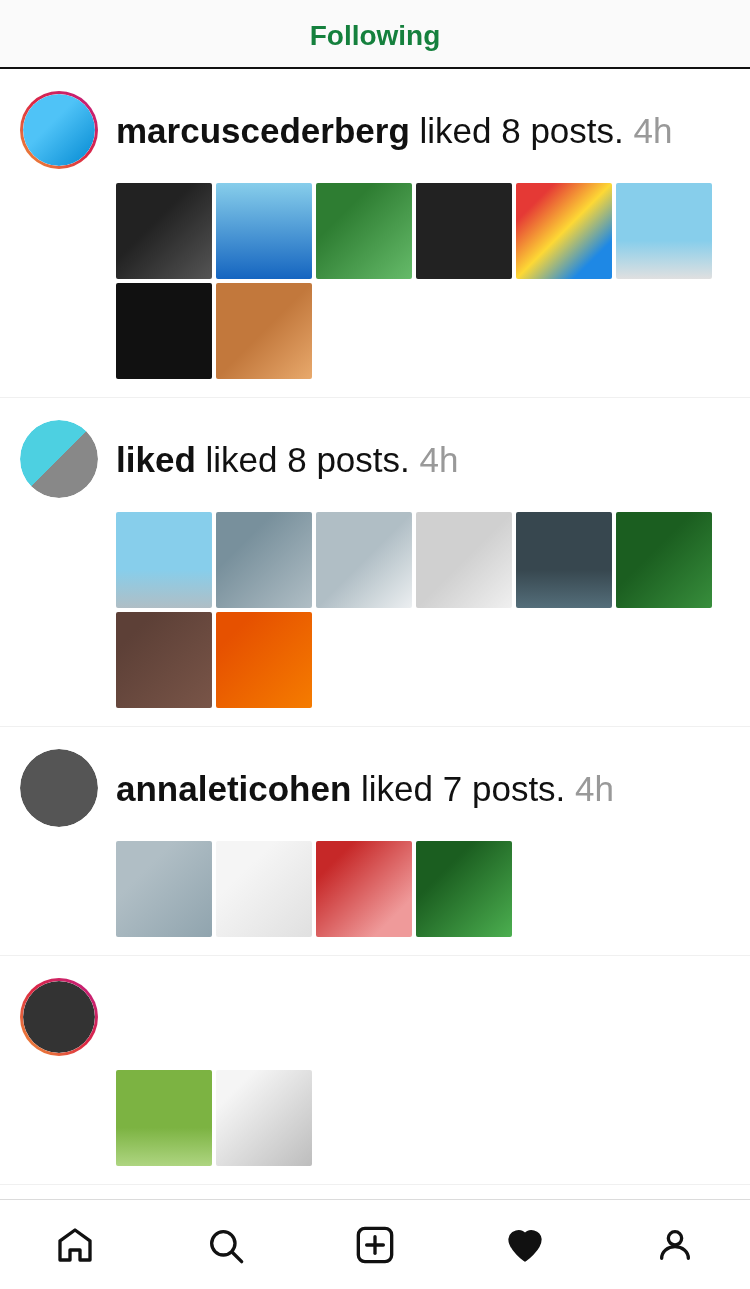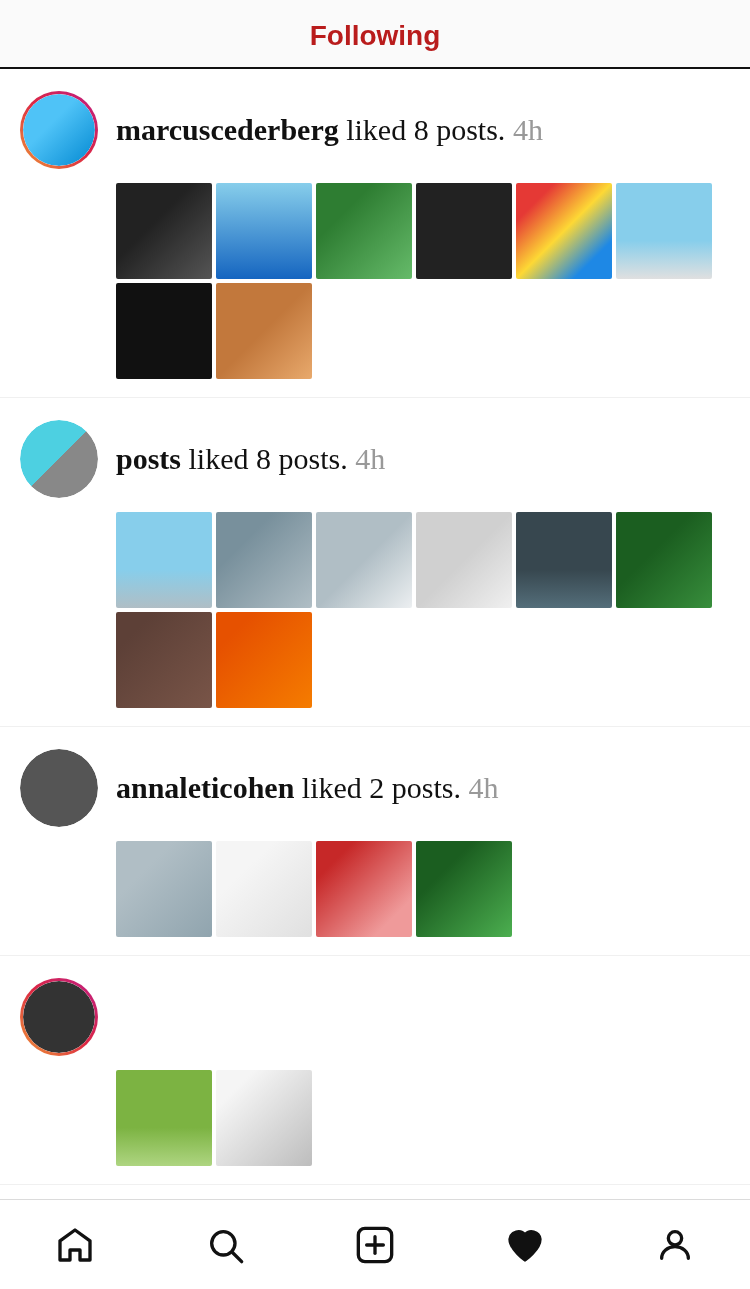--- a/index.html
+++ b/index.html
@@ -22,21 +22,21 @@
       flex: 1;
       text-align: center;
       padding: 20px 0 16px;
       font-size: 28px;
       font-weight: 400;
       color: #999;
       cursor: pointer;
       position: relative;
     }
     .tab.active {
-      color: #b91c1c;
+      color: #15803d;
       font-weight: 600;
     }
     .tab.active::after {
       content: '';
       position: absolute;
       bottom: -1px;
       left: 0;
       right: 0;
       height: 2px;
       background: #111;
@@ -90,24 +90,23 @@
     }
 
     
     .av-marcus { background: linear-gradient(135deg, #4fc3f7 40%, #0288d1 100%); }
     .av-moksva { background: linear-gradient(135deg, #4dd0e1 50%, #888 50%); }
     .av-anna { background: #555; }
     .av-matt { background: #333; }
     .av-partial { background: #aaa; }
 
     .activity-meta {
-      font-size: 30px;
+      font-size: 35px;
       line-height: 1.4;
       color: #111;
-      font-family: Liberation Serif, serif;
     }
     .activity-meta .username {
       font-weight: 700;
     }
     .activity-meta .action {
       color: #111;
     }
     .activity-meta .time {
       color: #999;
     }
@@ -231,41 +230,41 @@
         <div class="thumb t8"></div>
       </div>
     </div>
     <div class="activity-item">
       <div class="activity-header">
         <div class="avatar-wrap" style="padding: 0px;">
           <div class="avatar-circle av-moksva" style="width: 78px; height: 78px; position: relative;">
             <div class="person-avatar"></div>
           </div>
         </div>
-        <div class="activity-meta"><span class="username">posts</span> <span class="action">liked 8 posts.</span> <span class="time">4h</span></div>
+        <div class="activity-meta"><span class="username">liked</span> <span class="action">liked 8 posts.</span> <span class="time">4h</span></div>
       </div>
       <div class="thumbs-grid">
         <div class="thumb m1"></div>
         <div class="thumb m2"></div>
         <div class="thumb m3"></div>
         <div class="thumb m4"></div>
         <div class="thumb m5"></div>
         <div class="thumb m6"></div>
         <div class="thumb m7"></div>
         <div class="thumb m8"></div>
       </div>
     </div>
     <div class="activity-item">
       <div class="activity-header">
         <div class="avatar-wrap" style="padding: 0px;">
           <div class="avatar-circle av-anna" style="width: 78px; height: 78px; position: relative;">
             <div class="person-avatar"></div>
           </div>
         </div>
-        <div class="activity-meta"><span class="username">annaleticohen</span> <span class="action">liked 2 posts.</span> <span class="time">4h</span></div>
+        <div class="activity-meta"><span class="username">annaleticohen</span> <span class="action">liked 7 posts.</span> <span class="time">4h</span></div>
       </div>
       <div class="thumbs-grid">
         <div class="thumb a1"></div>
         <div class="thumb a2"></div>
         <div class="thumb a3"></div>
         <div class="thumb a4"></div>
       </div>
     </div>
     <div class="activity-item">
       <div class="activity-header">

